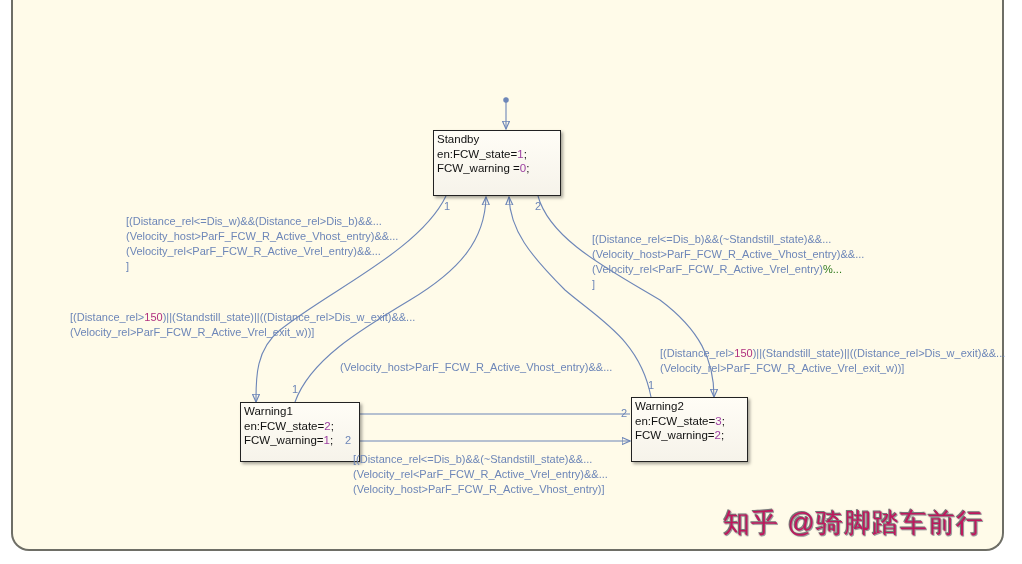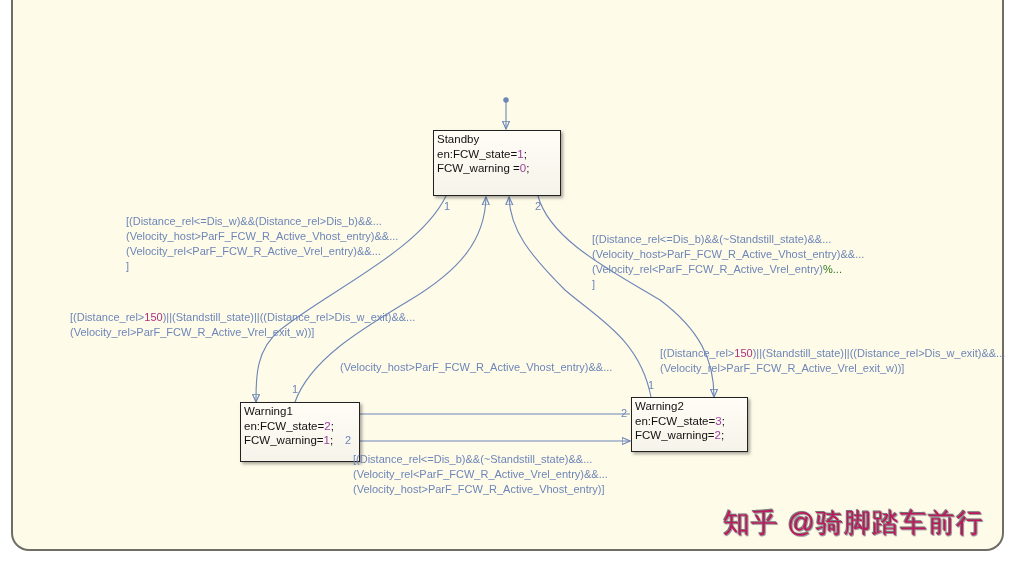--- a/index.html
+++ b/index.html
@@ -55,21 +55,21 @@
   <div class="ln"><span>en:FCW_state=</span><span class="num">1</span><span>;</span></div>
   <div class="ln"><span>FCW_warning =</span><span class="num">0</span><span>;</span></div>
 </div>
 
 <div class="state" style="left:224px;top:402px;width:120px;height:60px;margin-left:16px;">
   <div class="ln">Warning1</div>
   <div class="ln"><span>en:FCW_state=</span><span class="num">2</span><span>;</span></div>
   <div class="ln"><span>FCW_warning=</span><span class="num">1</span><span>;</span></div>
 </div>
 
-<div class="state" style="left:631px;top:397px;width:117px;height:55px;">
+<div class="state" style="left:631px;top:397px;width:117px;height:65px;">
   <div class="ln">Warning2</div>
   <div class="ln"><span>en:FCW_state=</span><span class="num">3</span><span>;</span></div>
   <div class="ln"><span>FCW_warning=</span><span class="num">2</span><span>;</span></div>
 </div>
 
 <span class="prio" style="left:444px;top:200px;">1</span>
 <span class="prio" style="left:535px;top:200px;">2</span>
 <span class="prio" style="left:292px;top:383px;">1</span>
 <span class="prio" style="left:648px;top:379px;">1</span>
 <span class="prio" style="left:621px;top:407px;">2</span>

